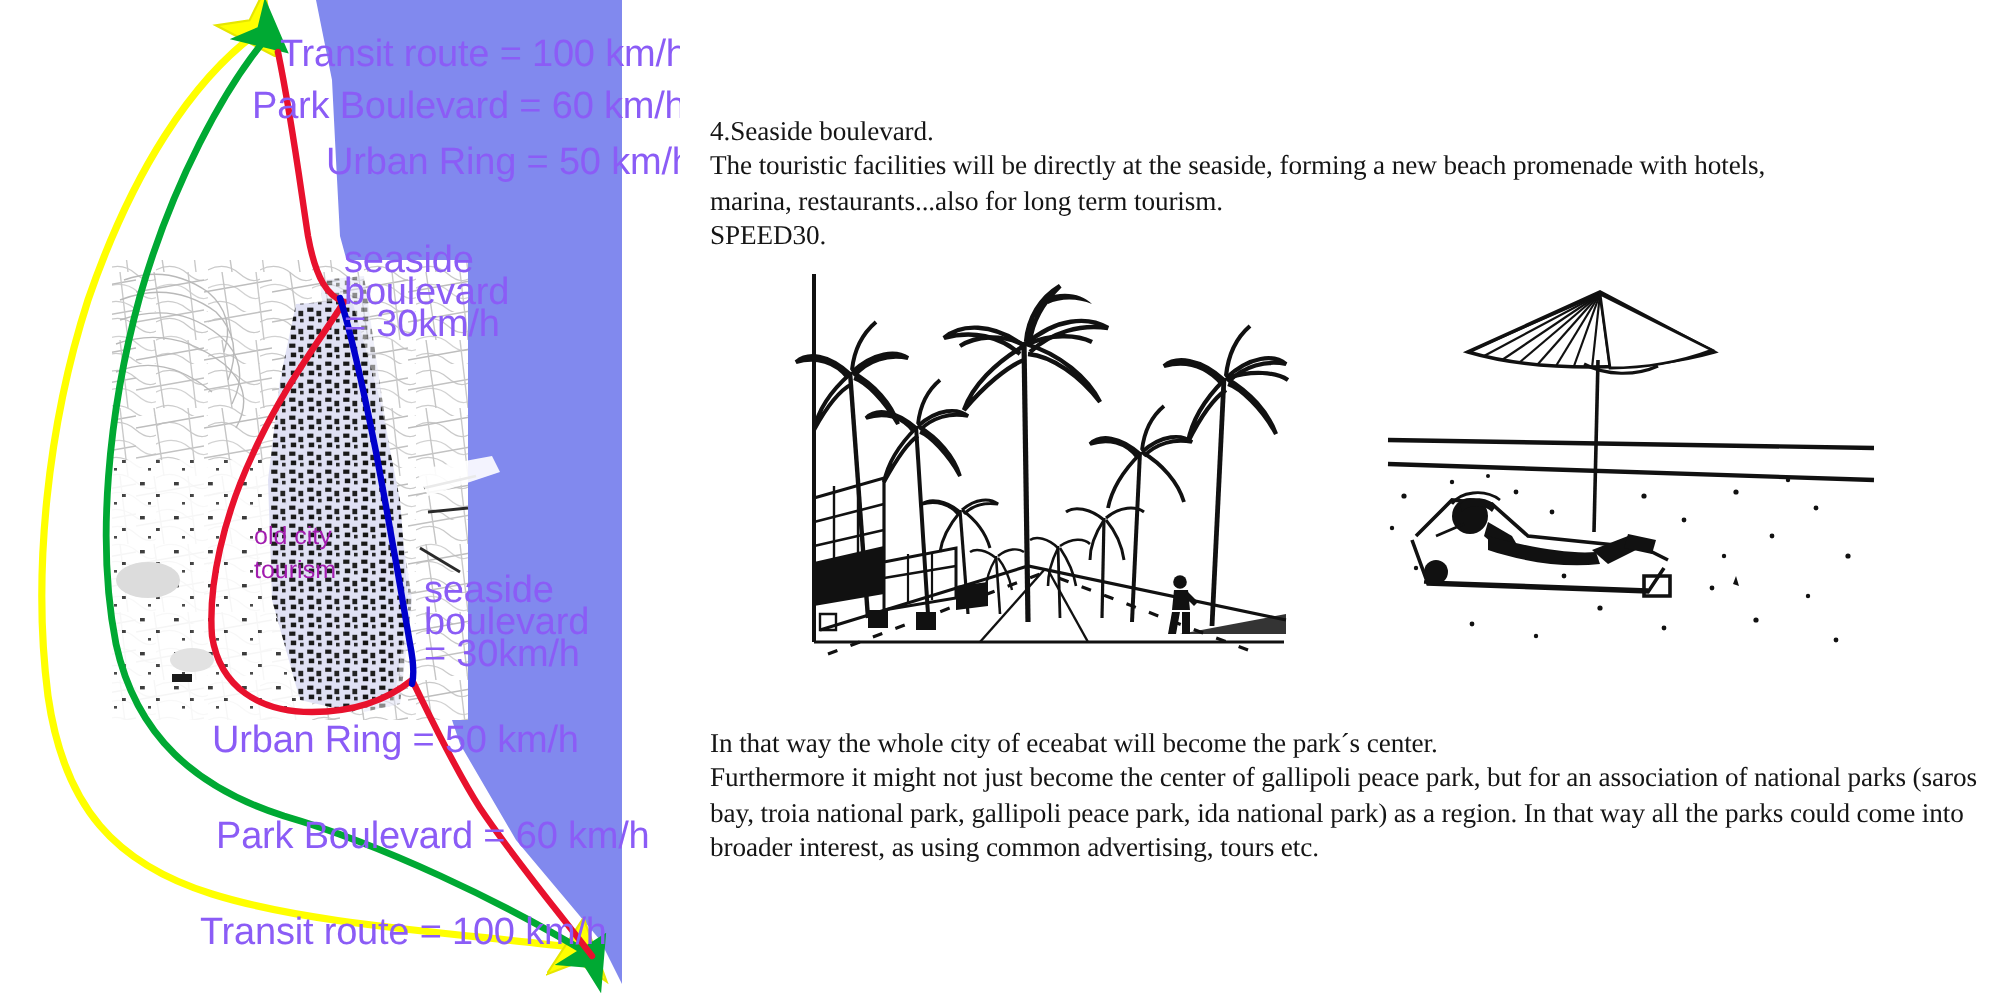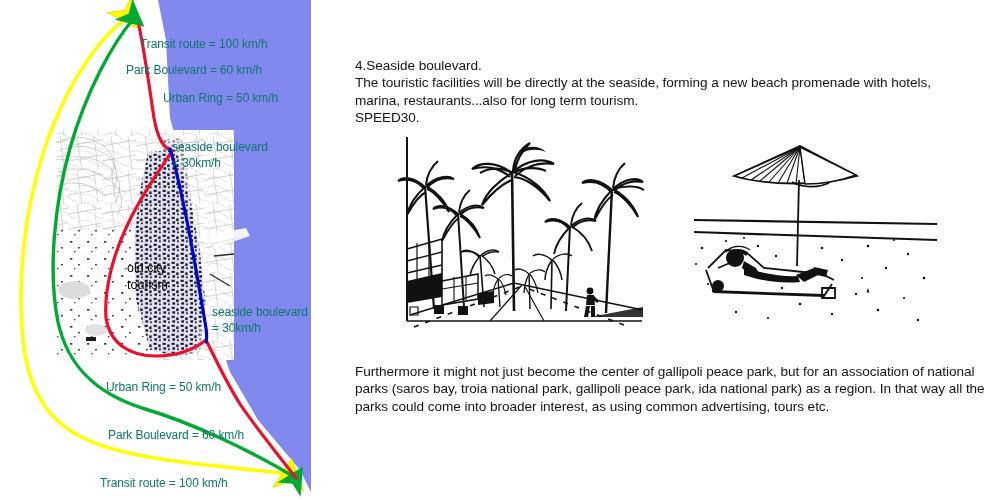--- a/index.html
+++ b/index.html
@@ -7,36 +7,36 @@
     width:999px;height:500px;overflow:hidden;background:#ffffff;
     font-family:"Liberation Sans", sans-serif;
     -webkit-font-smoothing:antialiased;
   }
   #page{position:relative;width:999px;height:500px;background:#fff;}
 
   
   #map-panel{position:absolute;left:0;top:0;width:340px;height:500px;overflow:hidden;background:#fff;}
   #map-svg{position:absolute;left:0;top:0;}
   .maplabel{
-    position:absolute;font-size:12px;color:#0f766e;white-space:nowrap;
-    letter-spacing:-0.1px;line-height:16px;margin-top:16px;
+    position:absolute;font-size:19px;color:#8b5cf6;white-space:nowrap;
+    letter-spacing:-0.1px;line-height:16px;
   }
   #lbl-transit-top{left:140px;top:20px;}
   #lbl-park-top{left:126px;top:46px;}
   #lbl-urban-top{left:163px;top:74px;}
   #lbl-seaside-1{left:172px;top:123px;white-space:normal;width:135px;}
   #lbl-seaside-2{left:212px;top:288px;white-space:normal;width:128px;}
   #lbl-urban-bot{left:106px;top:363px;}
   #lbl-park-bot{left:108px;top:411px;}
   #lbl-transit-bot{left:100px;top:459px;}
-  #lbl-oldcity{position:absolute;left:127px;top:260px;font-size:12.5px;color:#000000;
+  #lbl-oldcity{position:absolute;left:127px;top:260px;font-size:12.5px;color:#a21caf;
     line-height:17px;white-space:nowrap;}
 
   
-  #right-panel{position:absolute;left:340px;top:0;width:659px;height:368px;background:#fff;}
+  #right-panel{position:absolute;left:340px;top:0;width:659px;height:368px;background:#fff;font-family:Liberation Serif, serif;}
   .textblock{
     position:absolute;font-size:13.6px;line-height:17.4px;color:#151515;
     letter-spacing:-0.05px;
   }
   #text-top{left:15px;top:57px;width:646px;}
   #text-bottom{left:15px;top:363px;width:638px;}
   .tline{display:block;white-space:nowrap;}
   #text-bottom .tline{white-space:normal;}
 
   #fig-palms{position:absolute;left:54px;top:131px;width:251px;height:199px;}
@@ -392,17 +392,18 @@
               <circle cx="72" cy="110" r="1.0"></circle>
             <circle cx="190" cy="150" r="1.1"></circle>
               <circle cx="222" cy="112" r="1.1"></circle>
             <path d="M196,160 l1.5,5 l-3,-1 z"></path>
           </g>
         </g>
       </svg>
     </div>
 
     <div class="textblock" id="text-bottom">
+      <span class="tline" style="white-space:nowrap">In that way the whole city of eceabat will become the park´s center.</span>
       <span class="tline">Furthermore it might not just become the center of gallipoli peace park, but for an association of national parks (saros bay, troia national park, gallipoli peace park, ida national park) as a region. In that way all the parks could come into broader interest, as using common advertising, tours etc.</span>
     </div>
 
   </div>
 </div>
 
 </body></html>

